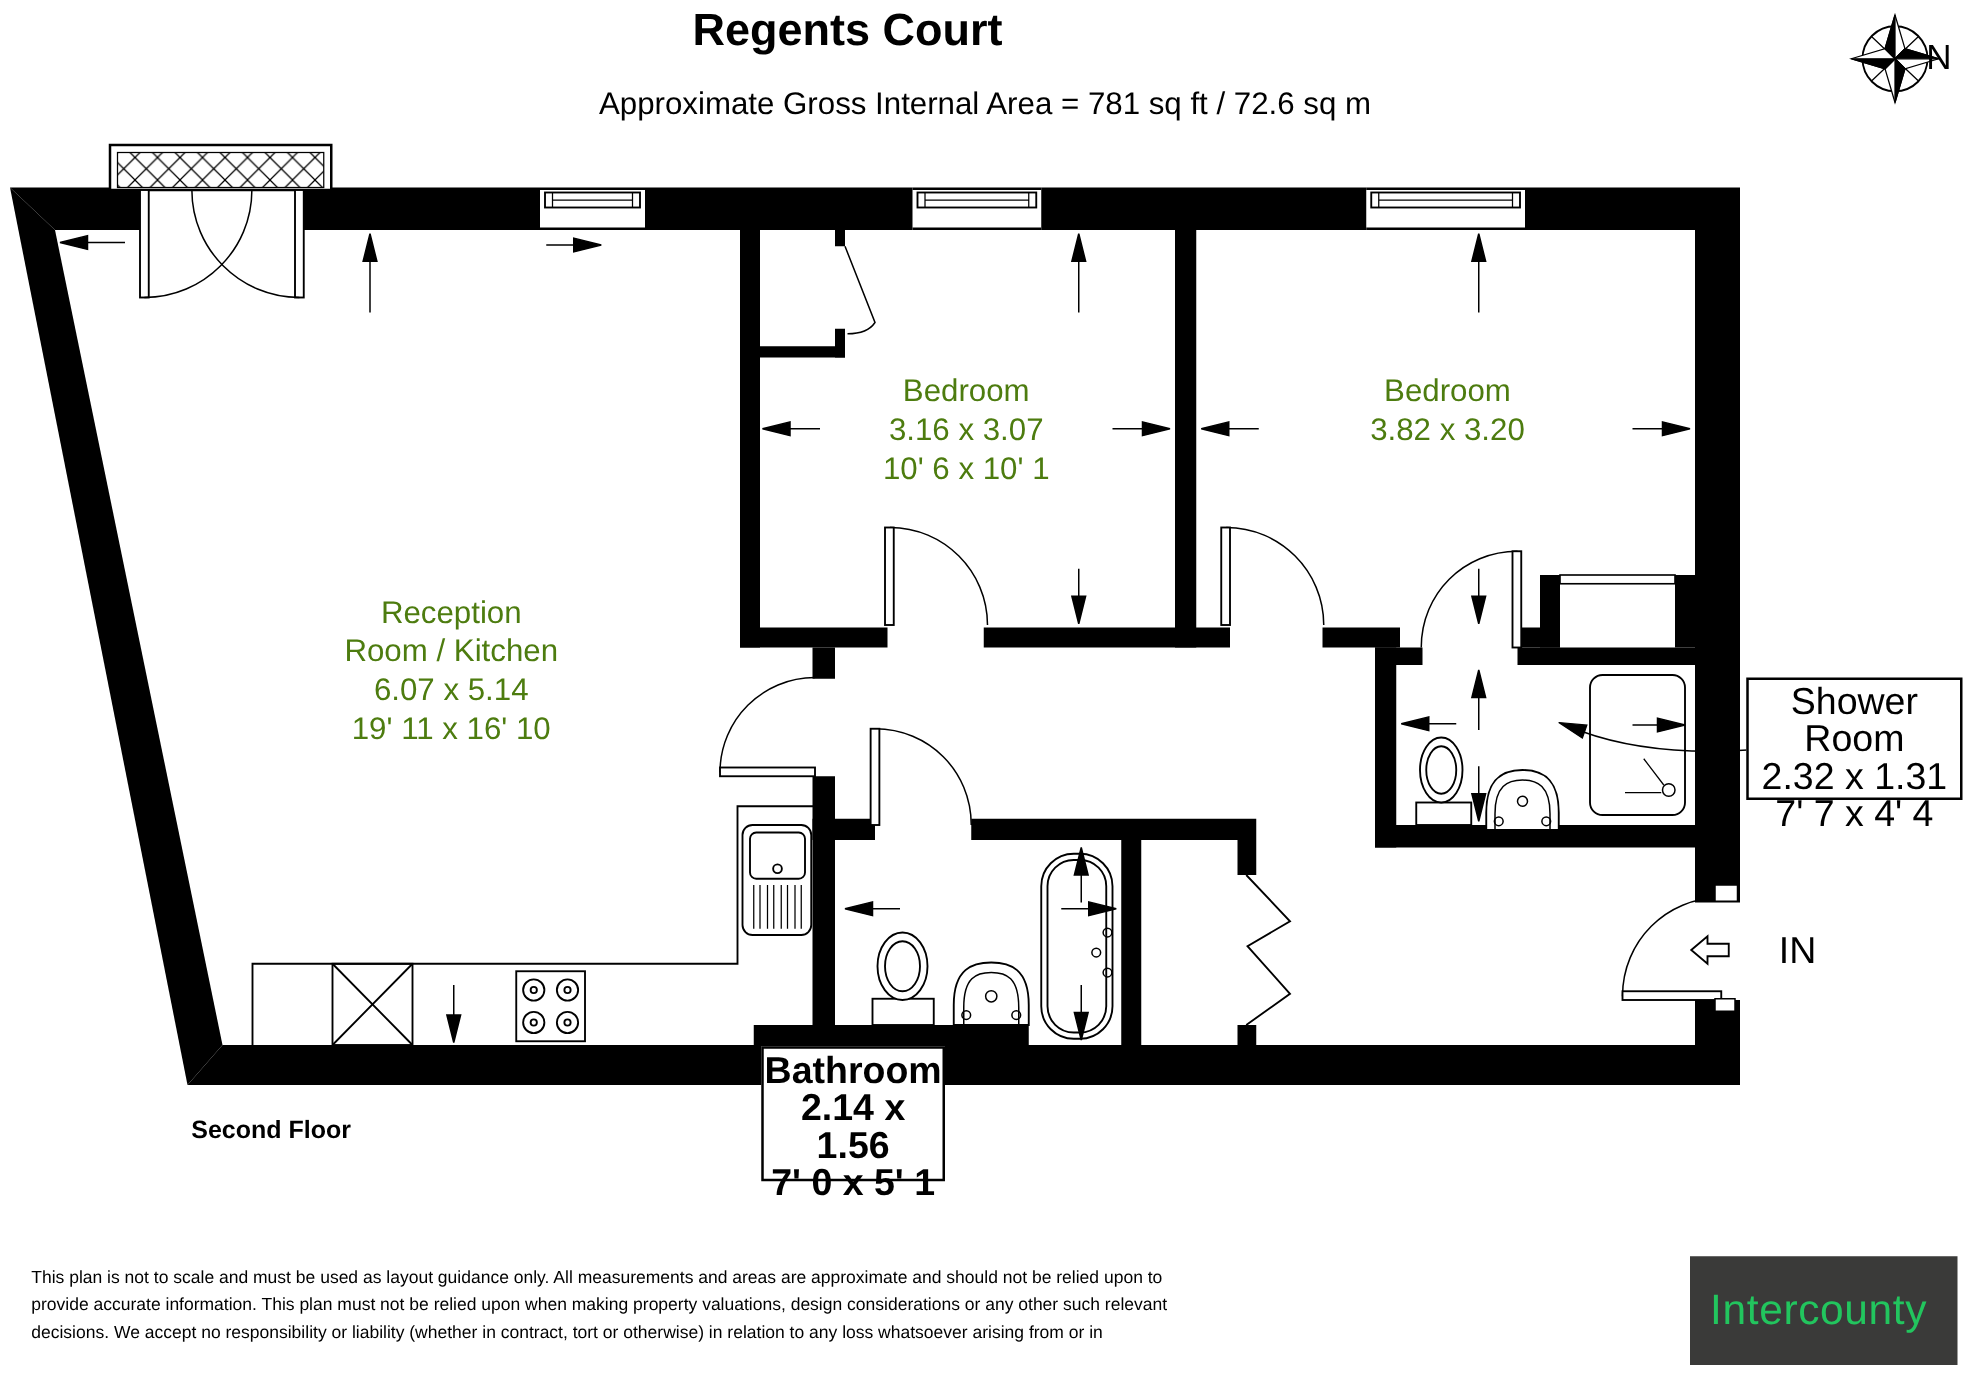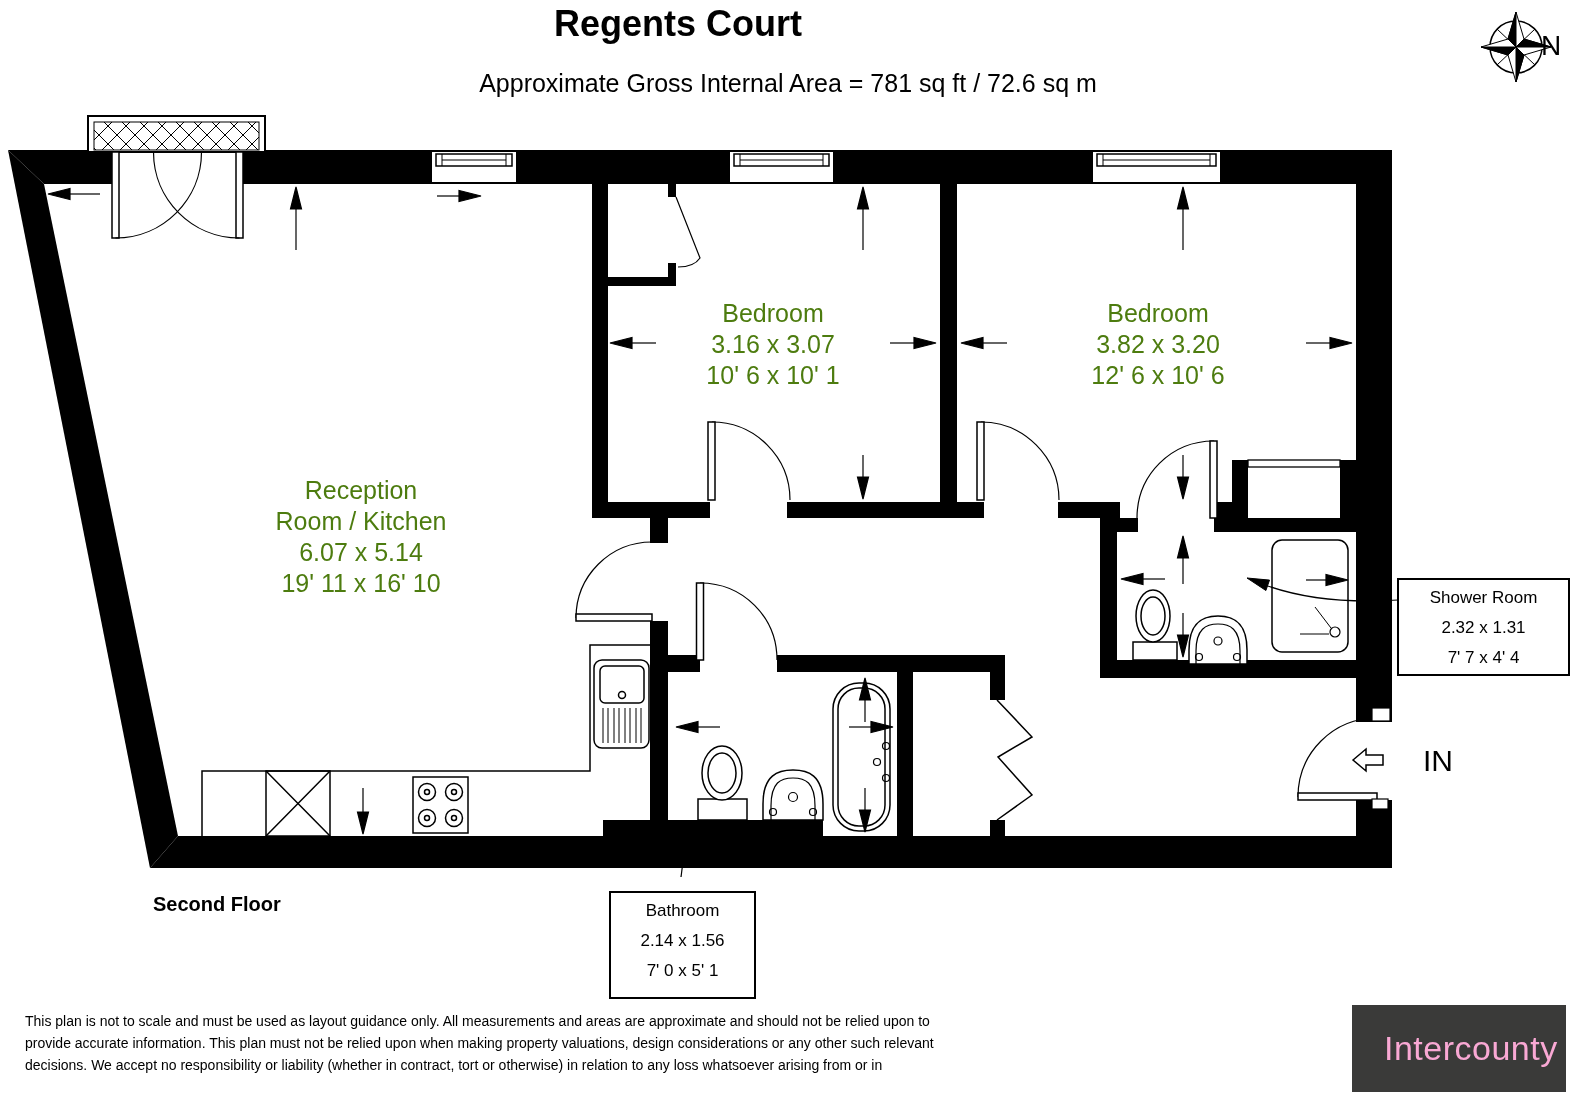--- a/index.html
+++ b/index.html
@@ -8,28 +8,28 @@
   #plan-svg{position:absolute;left:0;top:0;width:1576px;height:1104px;}
   .label{position:absolute;text-align:center;line-height:31px;font-size:25px;color:#4d7c0f;}
   .label div{white-space:nowrap;}
   #title{position:absolute;left:0;top:3px;width:1356px;text-align:center;
          font-size:36px;font-weight:bold;}
   #subtitle{position:absolute;left:0;top:69px;width:1576px;text-align:center;font-size:25px;}
   #floor-label{position:absolute;left:153px;top:893px;font-size:20px;font-weight:bold;}
   #n-label{position:absolute;left:1541px;top:30px;font-size:28px;}
   #in-label{position:absolute;left:1387px;top:744px;font-size:30px;margin-left:36px;}
   .room-box{position:absolute;border:2px solid #000;background:#fff;text-align:center;
-            font-size:17px;line-height:30px;padding-top:3px;margin-top:36px;}
+            font-size:30px;line-height:30px;padding-top:3px;}
   #shower-box{left:1397px;top:542px;width:169px;height:91px;}
-  #bathroom-box{left:609px;top:855px;width:143px;height:101px;}
+  #bathroom-box{left:609px;top:837px;width:143px;height:101px;font-weight:bold;}
   #disclaimer{position:absolute;left:25px;top:1010px;font-size:14px;line-height:22px;}
   #disclaimer div{white-space:nowrap;}
   #logo{position:absolute;left:1352px;top:1005px;width:214px;height:87px;
         background:#3a3a39;display:flex;align-items:center;}
-  #logo span{color:#f9a8d4;font-size:34px;padding-left:32px;letter-spacing:0.5px;}
+  #logo span{color:#22c55e;font-size:34px;padding-left:16px;letter-spacing:0.5px;}
 </style>
 </head>
 <body>
 
 <div id="stage">
 
   <svg id="plan-svg" viewBox="0 0 1576 1104">
     <defs>
       <pattern id="lattice" width="18" height="18" patternUnits="userSpaceOnUse">
         <path d="M0,18 L18,0 M0,0 L18,18" stroke="#000" stroke-width="1" fill="none"></path>
@@ -296,21 +296,20 @@
 
   <div class="label" style="left:653px;top:298px;width:240px;">
     <div>Bedroom</div>
     <div>3.16 x 3.07</div>
     <div>10' 6 x 10' 1</div>
   </div>
 
   <div class="label" style="left:1038px;top:298px;width:240px;">
     <div>Bedroom</div>
     <div>3.82 x 3.20</div>
-    <div>12' 6 x 10' 6</div>
   </div>
 
   <div class="room-box" id="shower-box">
     <div>Shower Room</div>
     <div>2.32 x 1.31</div>
     <div>7' 7 x 4' 4</div>
   </div>
 
   <div class="room-box" id="bathroom-box">
     <div>Bathroom</div>

